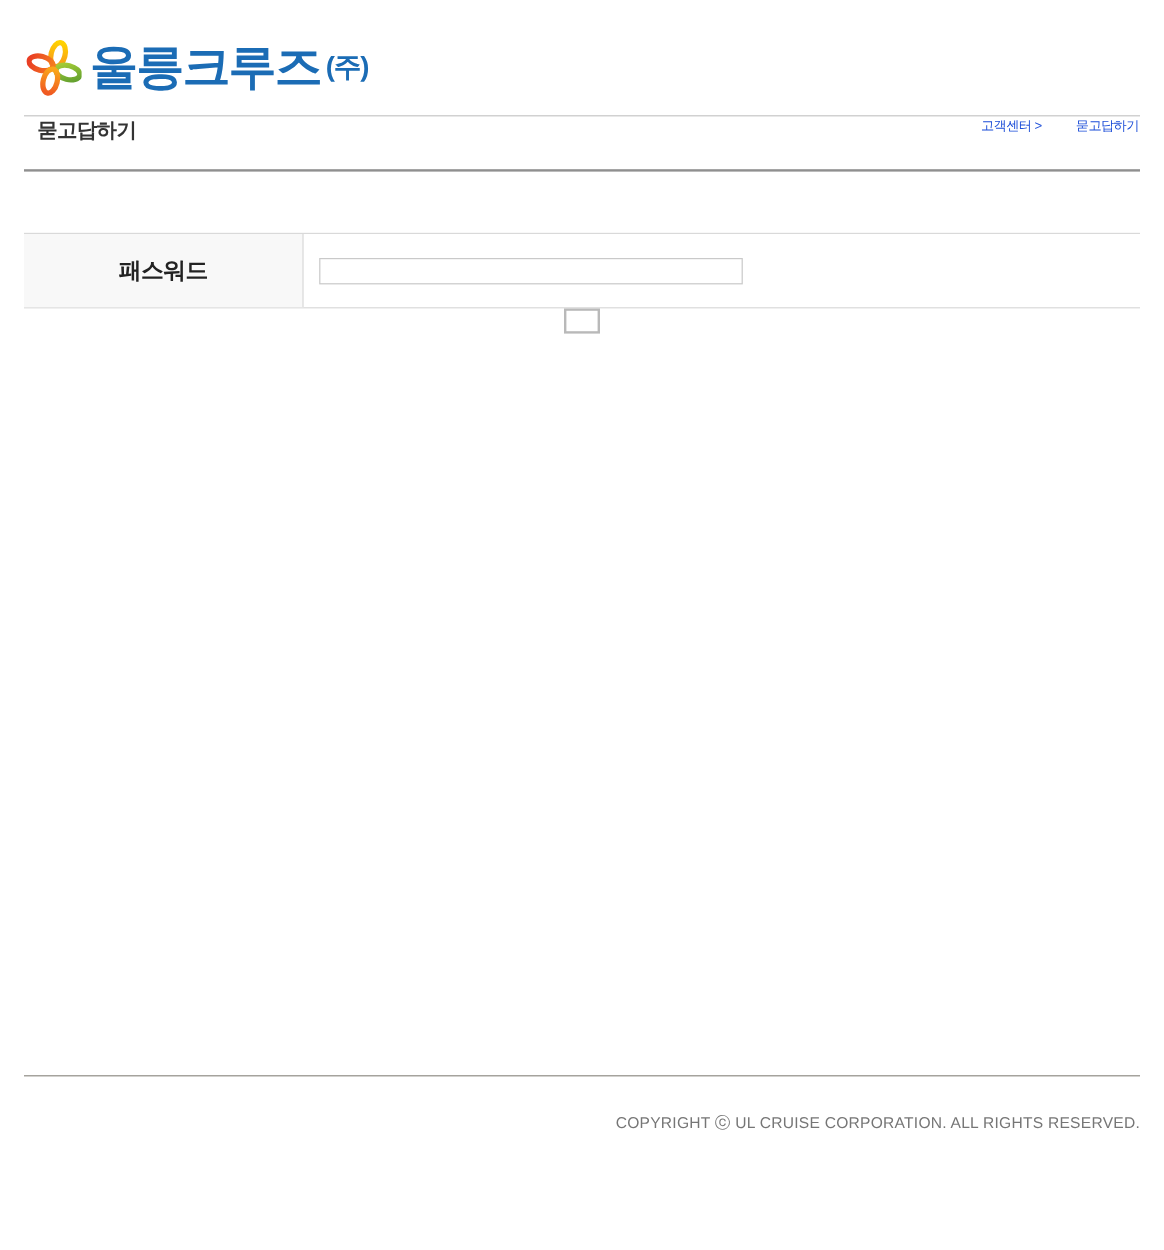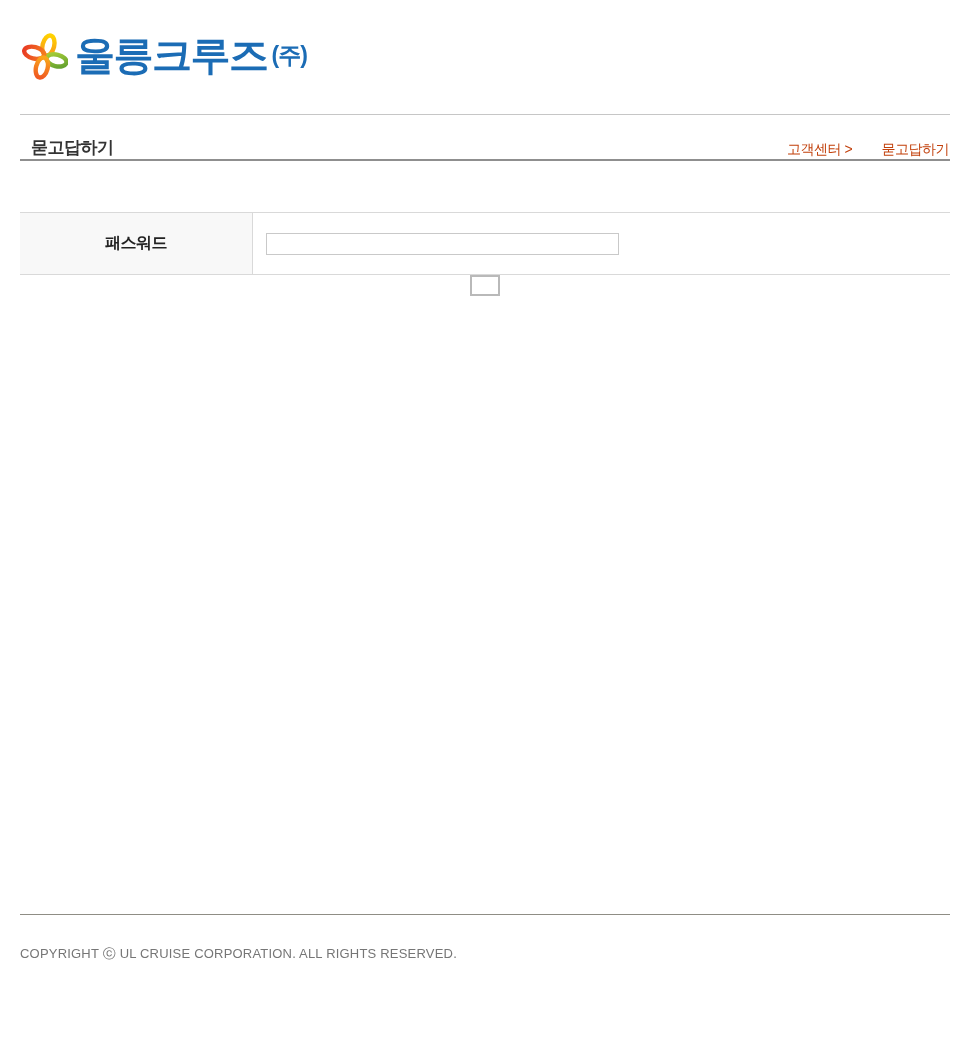--- a/index.html
+++ b/index.html
@@ -31,55 +31,55 @@
   .logo-suffix {
     margin-left: 4px;
     font-size: 23px;
     font-weight: 600;
     letter-spacing: -1px;
     color: #1b6cb5;
   }
 
   
   .title-bar {
-    margin: 38px 20px 0 20px;
+    margin: 20px 20px 0 20px;
     height: 47px;
     border-top: 1px solid #c6c6c6;
     border-bottom: 2px solid #8f8f8f;
     display: flex;
-    align-items: flex-end;
+    align-items: flex-start;
     justify-content: space-between;
     padding: 0 1px 0 11px;
     gap: 48px;
   }
   .page-title {
     font-size: 17px;
     font-weight: bold;
     color: #333;
     letter-spacing: -0.5px;
   }
-  .breadcrumb { font-size: 14px; color: #c2410c; letter-spacing: -0.5px; }
+  .breadcrumb { font-size: 11px; color: #1d4ed8; letter-spacing: -0.5px; }
   .breadcrumb .crumb { cursor: pointer; }
   .breadcrumb .current { margin-left: 26px; }
 
   
   .pw-table {
     margin: 51px 20px 0 20px;
     border-top: 1px solid #d9d9d9;
     border-bottom: 1px solid #d9d9d9;
   }
   .pw-row { display: flex; height: 61px; }
   .pw-label-cell {
     width: 233px;
     background: #f8f8f8;
     border-right: 1px solid #d9d9d9;
     display: flex;
     align-items: center;
     justify-content: center;
-    font-size: 16px;
+    font-size: 19px;
     font-weight: bold;
     color: #222;
     letter-spacing: -0.5px;
   }
   .pw-input-cell {
     flex: 1;
     display: flex;
     align-items: center;
     padding-left: 13px;
   }
@@ -101,21 +101,21 @@
     height: 21px;
     background: #ffffff;
     border: 2px solid #b9b9b9;
     cursor: pointer;
   }
 
   
   .footer {
     margin: 618px 20px 0 20px;
     border-top: 1px solid #8f8d85;
-    text-align: left;
+    text-align: right;
   }
   .copyright {
     padding-top: 30px;
     font-size: 13px;
     color: #767676;
     letter-spacing: 0.2px;
   }
 </style>
 </head>
 <body>

